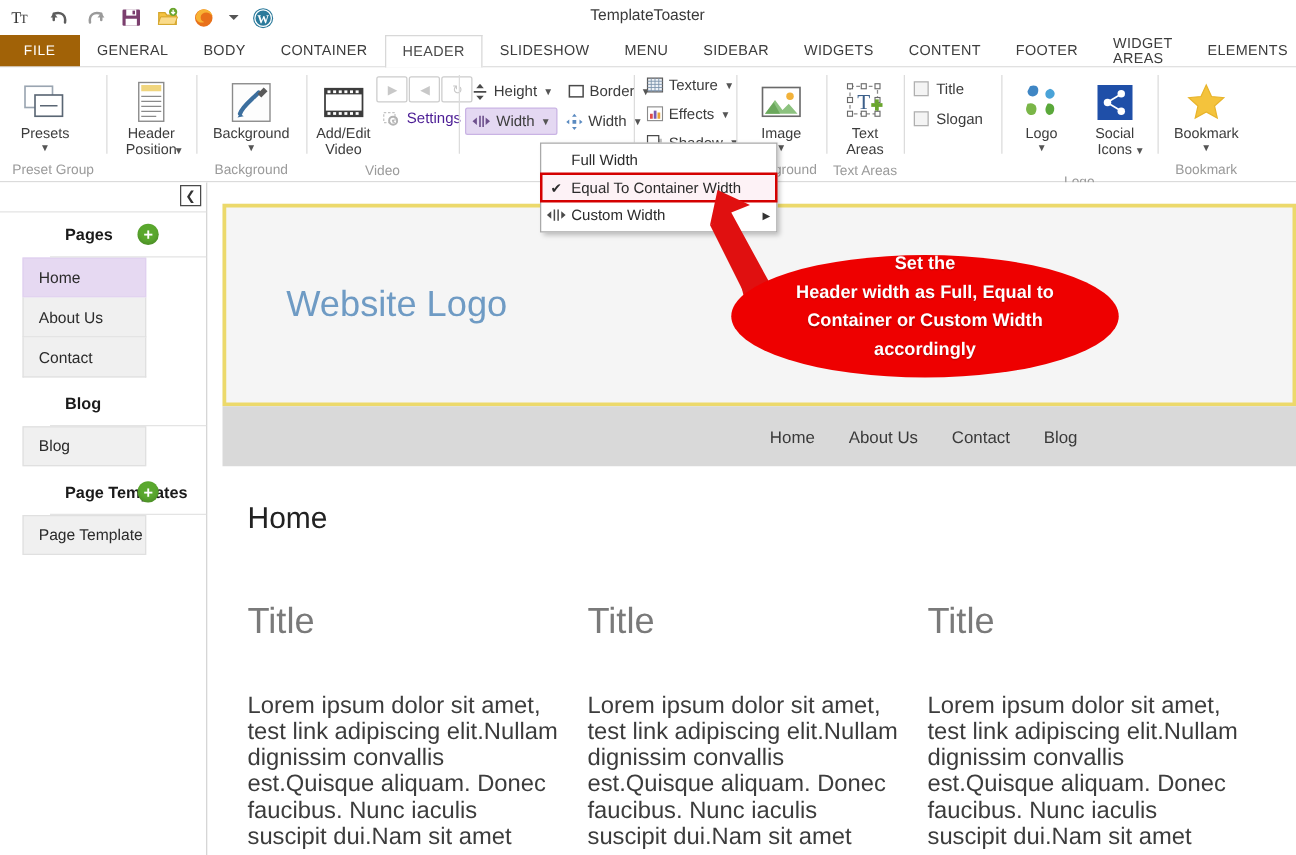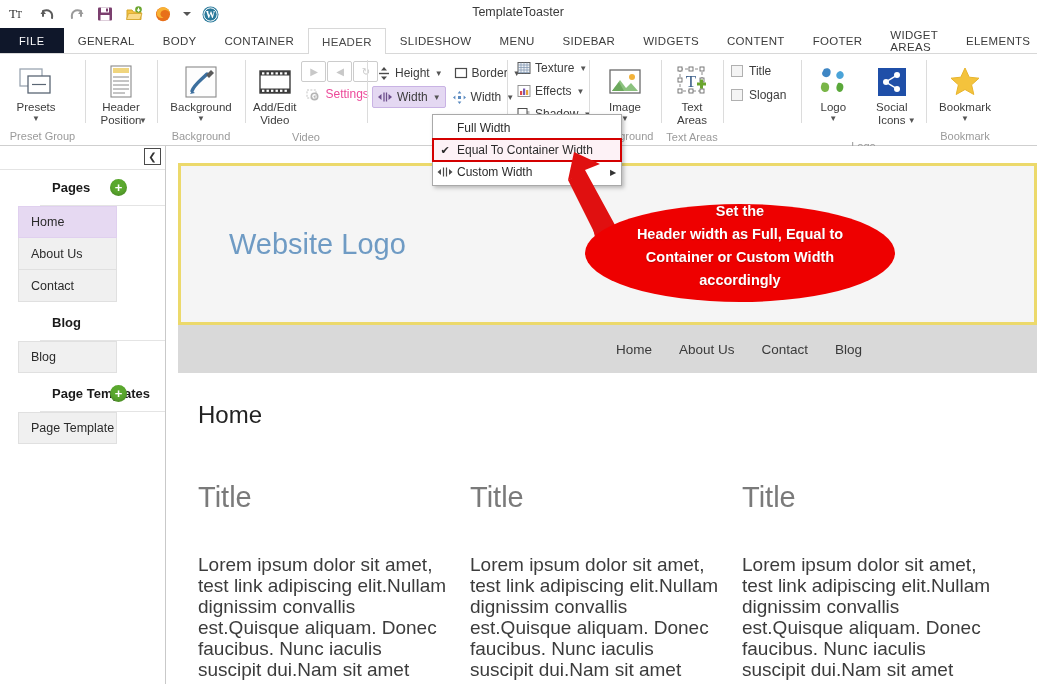--- a/index.html
+++ b/index.html
@@ -48,21 +48,21 @@
     padding: 0 13px;
     font-size: 11.5px;
     color: #3c3c3c;
     letter-spacing: .3px;
     cursor: pointer;
     border: 1px solid transparent;
     border-bottom: none;
     position: relative;
   }
   .tab.file {
-    background: #0f172a;
+    background: #a16207;
     color: #ffffff;
     padding: 0 18px;
     font-size: 11px;
     letter-spacing: .6px;
   }
   .tab.active {
     background: #ffffff;
     border-color: #d8d8d8;
     color: #4a4a4a;
     margin-bottom: -1px;
@@ -123,21 +123,21 @@
   .smallbtn {
     display: flex; align-items: center; gap: 4px;
     height: 22px; padding: 0 4px;
     font-size: 12px; color: #3c3c3c;
     cursor: pointer;
     border: 1px solid transparent;
     border-radius: 2px;
     white-space: nowrap;
   }
   .smallbtn.sel { background: #e4d8f2; border-color: #c9b3e4; }
-  .smallbtn.dim { color: #ec4899; }
+  .smallbtn.dim { color: #4c1d95; }
   .smallbtn .caret { font-size: 8px; color: #555; margin-left: 1px; }
   .stack { display: flex; flex-direction: column; gap: 1px; }
   .row2 { display: flex; gap: 1px; }
 
   .iconbtn {
     width: 25px; height: 21px;
     border: 1px solid #cccccc;
     border-radius: 2px;
     display: flex; align-items: center; justify-content: center;
     color: #c8c8c8;

